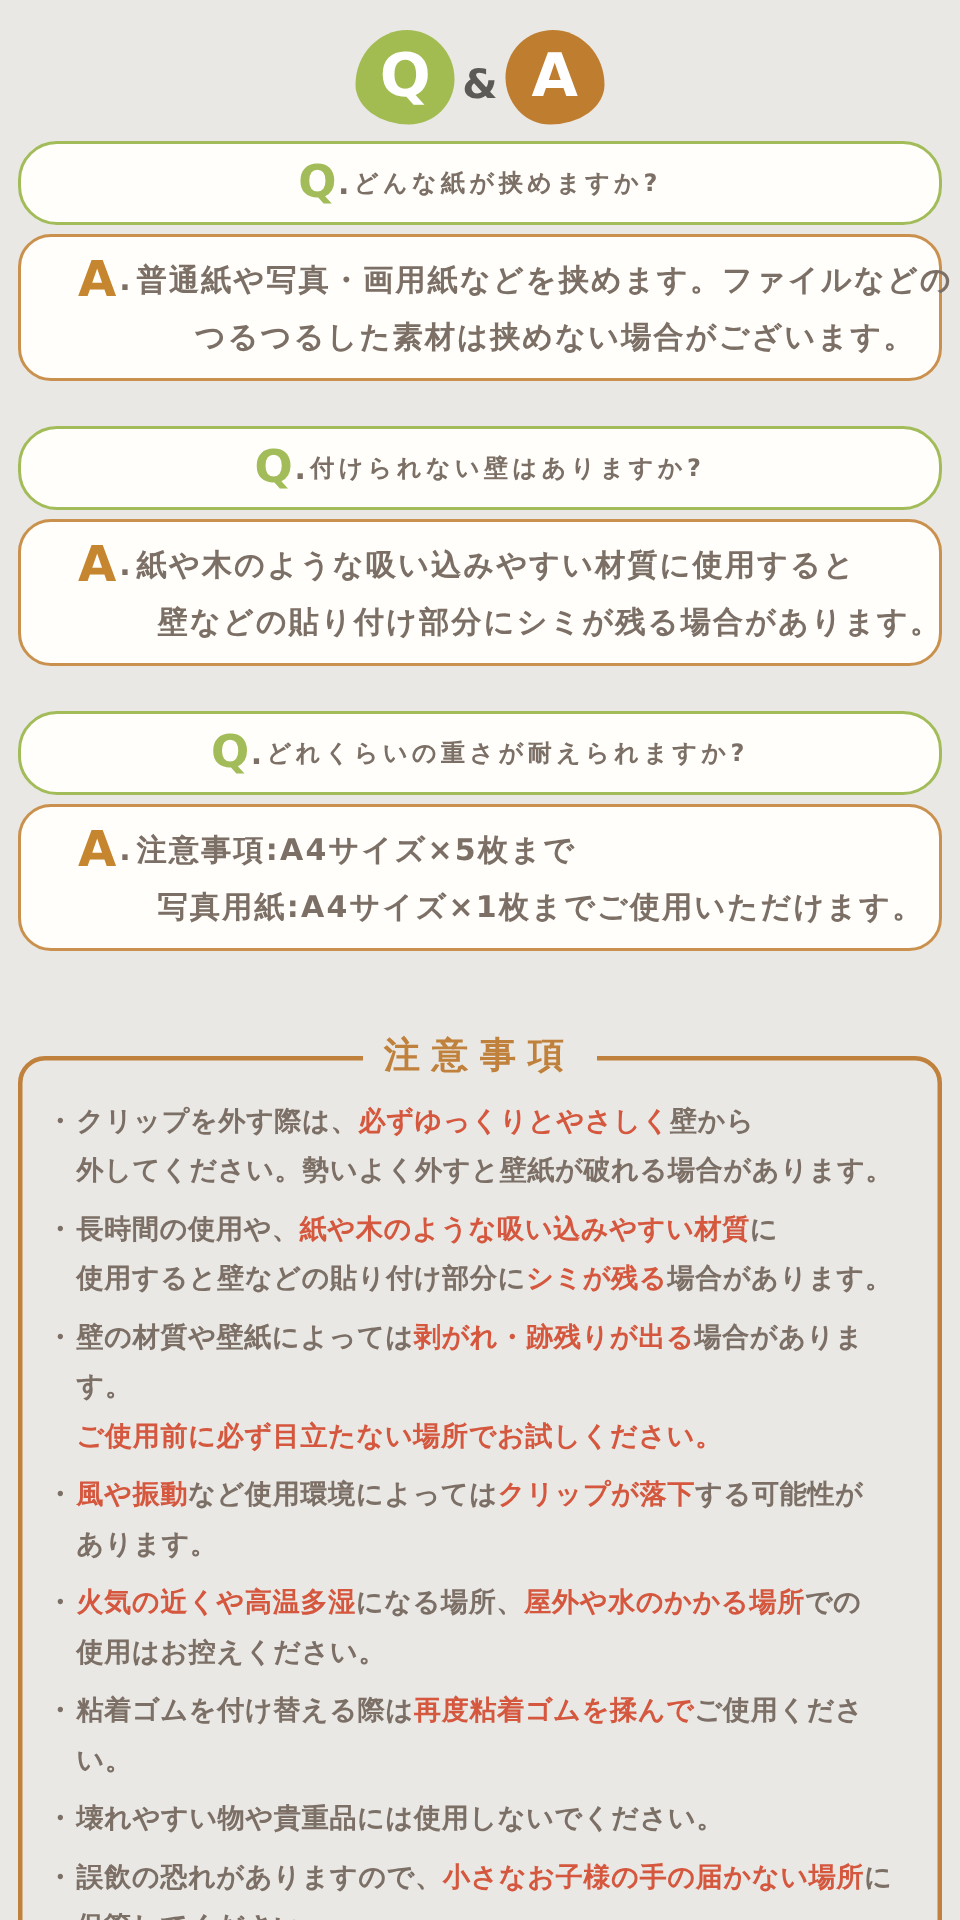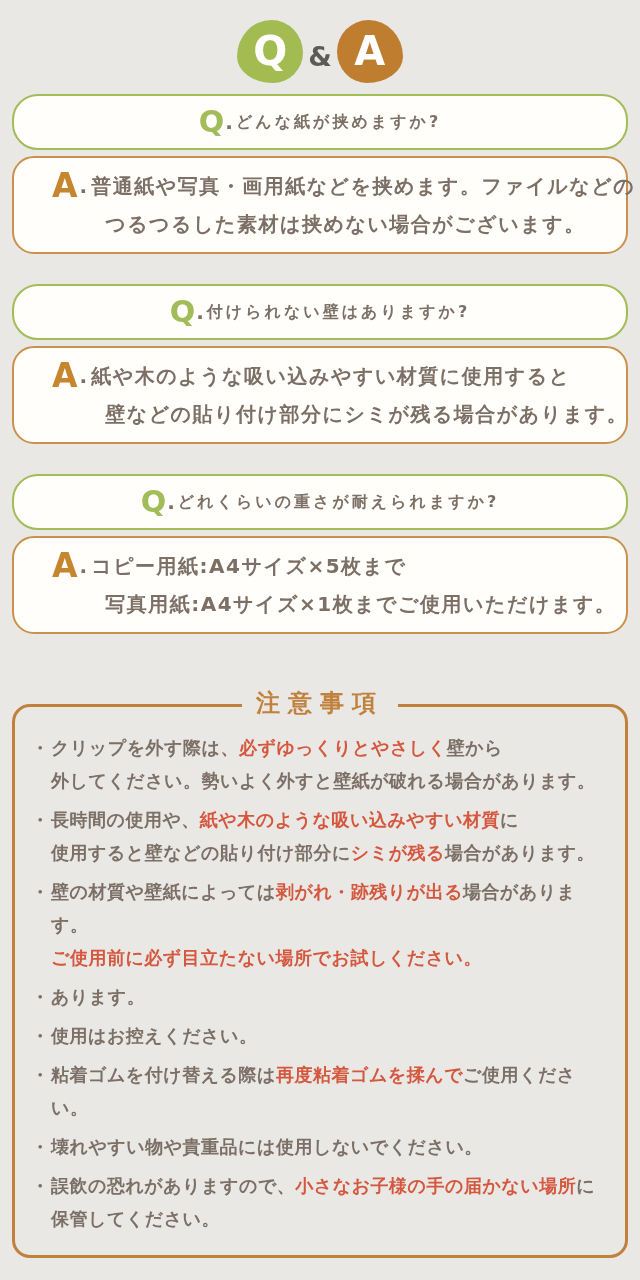--- a/index.html
+++ b/index.html
@@ -41,21 +41,21 @@
 
   .a-box{
     background:var(--box_bg);border:2px solid var(--orange);border-radius:22px;
     padding:9px 18px 9px 38px;margin-bottom:30px;min-height:94px;
     display:flex;align-items:flex-start;
   }
   .a-letter{color:var(--orange_letter);font-size:33px;font-weight:bold;line-height:38px;}
   .a-box .qa-dot{line-height:38px;margin:0 4px 0 2px;}
   .a-lines{display:flex;flex-direction:column;}
   .a-line{font-size:20px;font-weight:bold;letter-spacing:1.5px;line-height:38px;white-space:nowrap;}
-  .a-line + .a-line{padding-left:14px;}
+  .a-line + .a-line{padding-left:14px;text-align:center;}
 
   
   .notes{
     position:relative;margin-top:70px;
     border:3px solid var(--notes_border);border-radius:18px;
     padding:24px 14px 14px 16px;
   }
   .notes-title{
     position:absolute;top:-20px;left:50%;transform:translateX(-50%);
     background:var(--page_bg);padding:0 14px;white-space:nowrap;
@@ -112,21 +112,21 @@
 
   <div class="q-box">
     <span class="q-letter">Q</span>
       <span class="qa-dot">.</span>
       <span class="q-text">どれくらいの重さが耐えられますか?</span>
   </div>
   <div class="a-box">
     <span class="a-letter">A</span>
       <span class="qa-dot">.</span>
     <div class="a-lines">
-      <div class="a-line">コピー用紙:A4サイズ×5枚まで</div>
+      <div class="a-line">注意事項:A4サイズ×5枚まで</div>
       <div class="a-line">写真用紙:A4サイズ×1枚までご使用いただけます。</div>
     </div>
   </div>
 
   <div class="notes">
     <div class="notes-title">注意事項</div>
     <div class="notes-list" id="notes-list">
         <div class="note-item">
           <span class="note-bullet">・</span>
           <div class="note-text">
@@ -144,26 +144,28 @@
         <div class="note-item">
           <span class="note-bullet">・</span>
           <div class="note-text">
             <div class="note-line"><span>壁の材質や壁紙によっては</span><span class="red">剥がれ・跡残りが出る</span><span>場合があります。</span></div>
             <div class="note-line"><span class="red">ご使用前に必ず目立たない場所でお試しください。</span></div>
           </div>
         </div>
         <div class="note-item">
           <span class="note-bullet">・</span>
           <div class="note-text">
+            <div class="note-line"><span class="red">風や振動</span><span>など使用環境によっては</span><span class="red">クリップが落下</span><span>する可能性が</span></div>
             <div class="note-line"><span>あります。</span></div>
           </div>
         </div>
         <div class="note-item">
           <span class="note-bullet">・</span>
           <div class="note-text">
+            <div class="note-line"><span class="red">火気の近くや高温多湿</span><span>になる場所、</span><span class="red">屋外や水のかかる場所</span><span>での</span></div>
             <div class="note-line"><span>使用はお控えください。</span></div>
           </div>
         </div>
         <div class="note-item">
           <span class="note-bullet">・</span>
           <div class="note-text">
             <div class="note-line"><span>粘着ゴムを付け替える際は</span><span class="red">再度粘着ゴムを揉んで</span><span>ご使用ください。</span></div>
           </div>
         </div>
         <div class="note-item">

